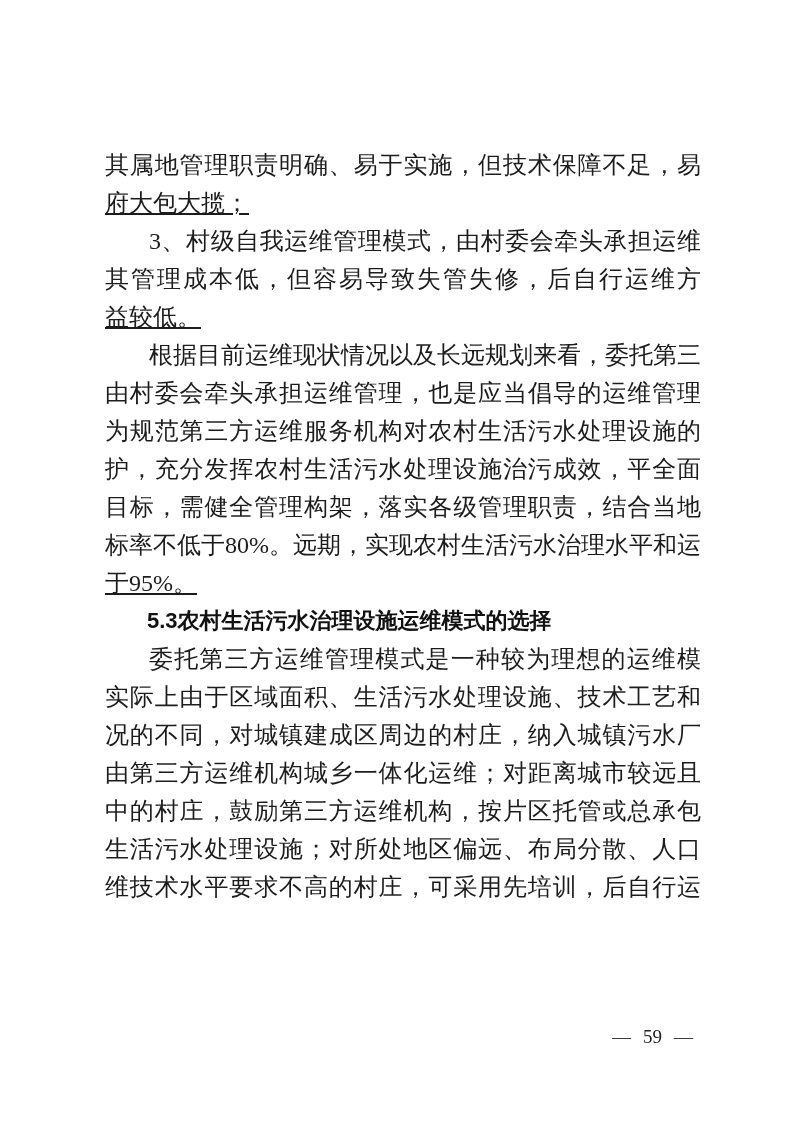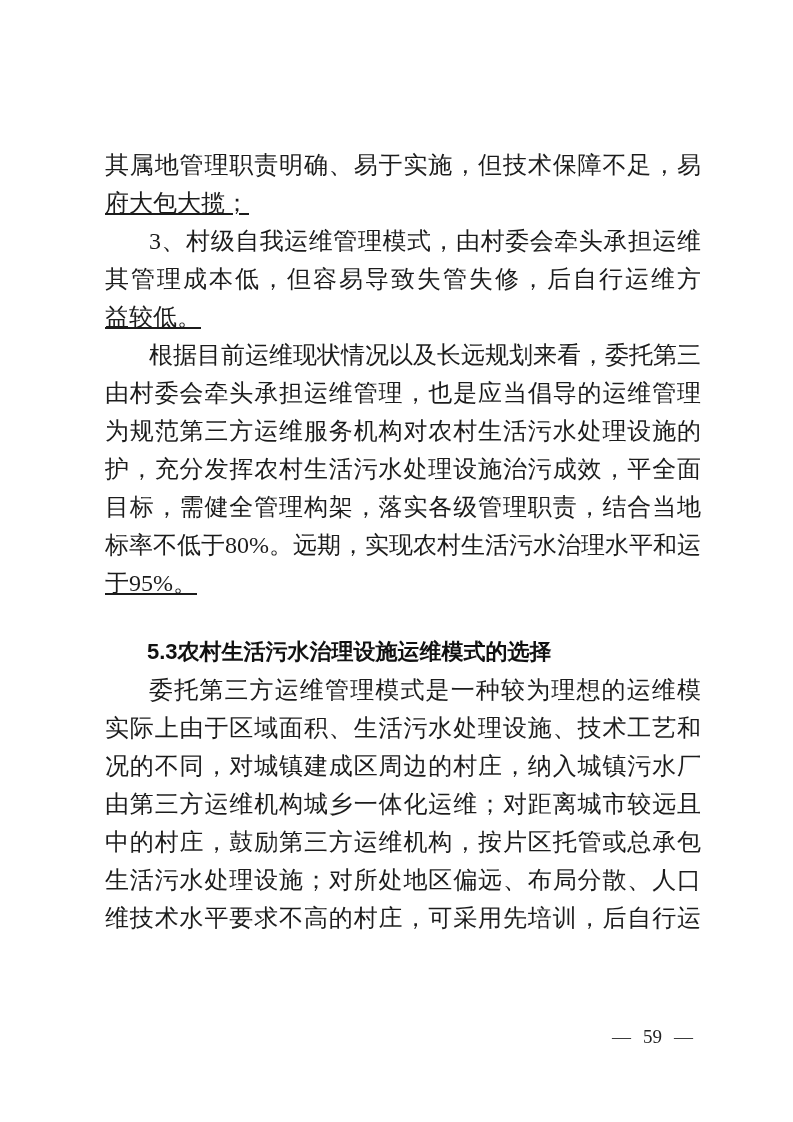--- a/index.html
+++ b/index.html
@@ -43,21 +43,20 @@
   .heading {
     font-family: "Liberation Sans", "DejaVu Sans", sans-serif;
     font-weight: 700;
     font-size: 22px;
     line-height: 38px;
     height: 38px;
     padding-left: 42px;
     text-align: left;
     text-align-last: left;
     color: #111111;
-    margin-top: 31px;
   }
   .footer {
     position: absolute;
     top: 1026px;
     right: 100px;
     display: flex;
     align-items: center;
     gap: 12px;
     font-size: 19px;
     color: #222222;

